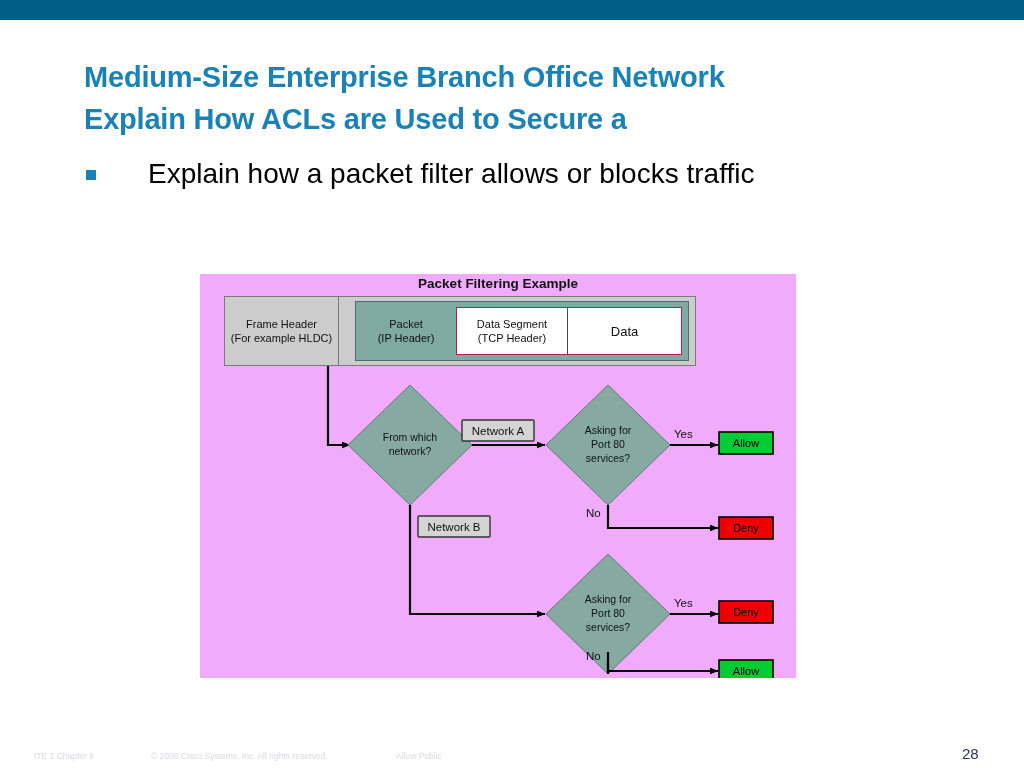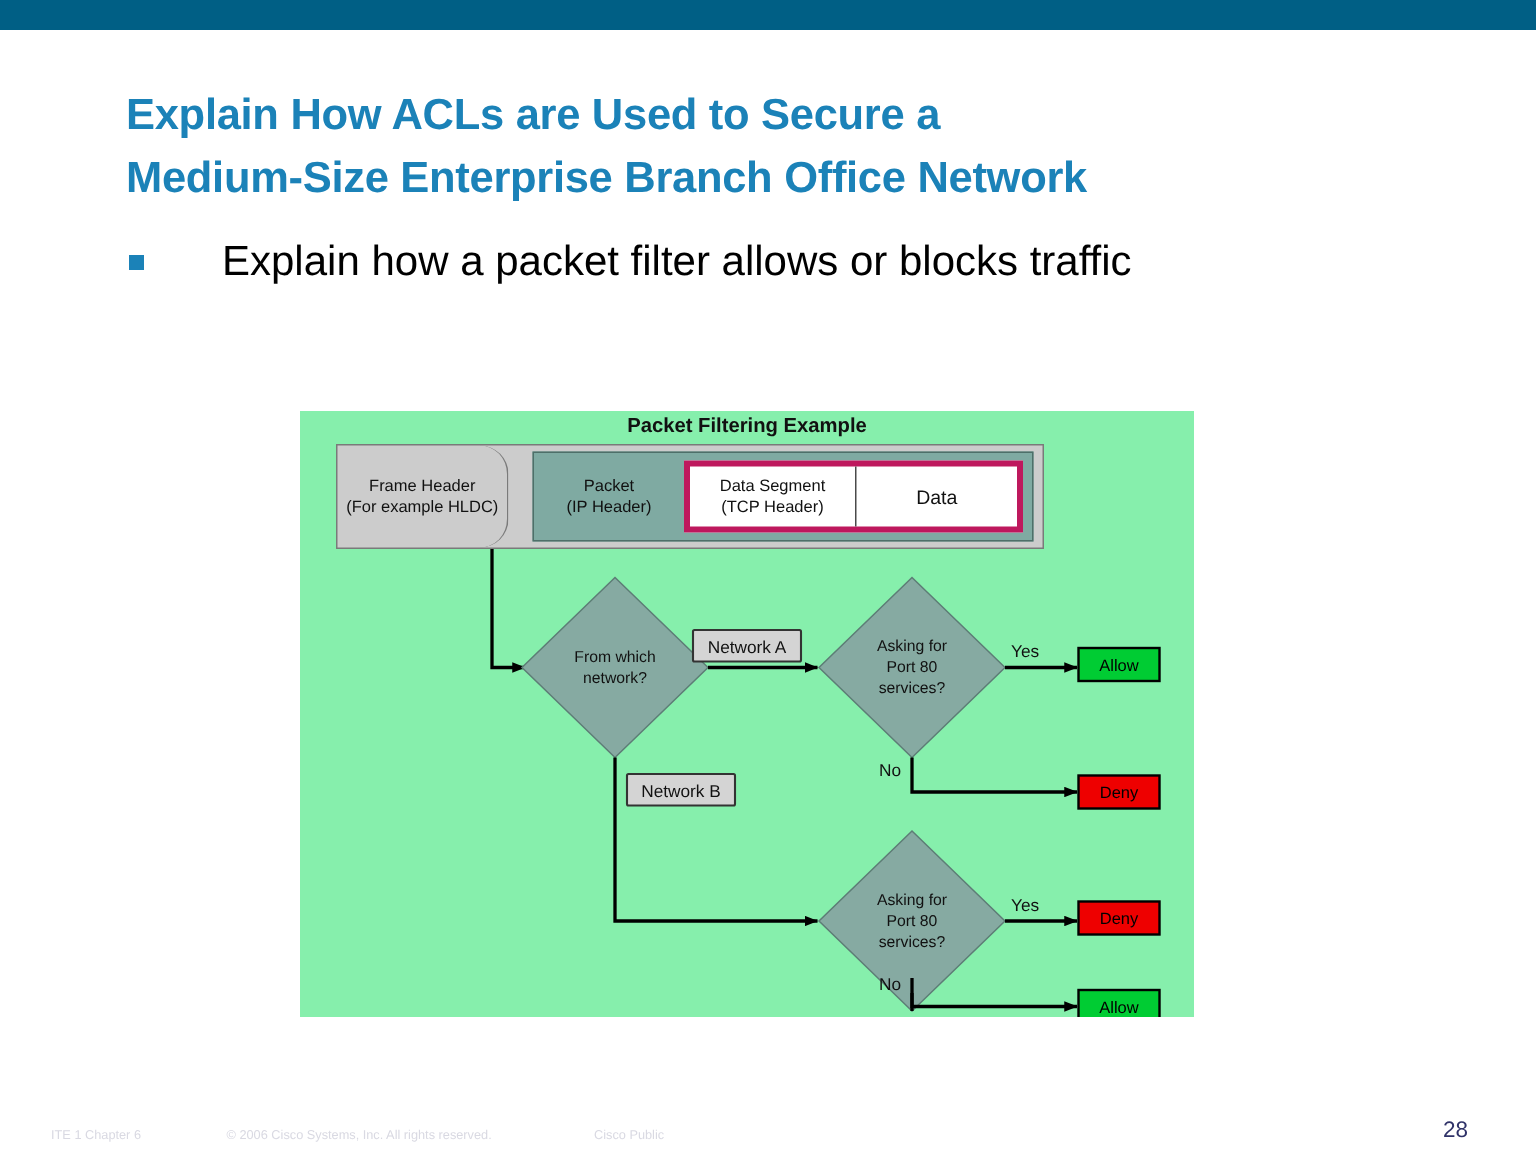--- a/index.html
+++ b/index.html
@@ -61,21 +61,21 @@
     white-space: nowrap;
   }
 
   
   #diagram-panel {
     position: absolute;
     left: 200px;
     top: 274px;
     width: 596px;
     height: 404px;
-    background: #86efac;
+    background: #f0abfc;
   }
   #diagram-title {
     position: absolute;
     left: 0; top: 2px;
     width: 596px;
     text-align: center;
     font-size: 13.5px;
     font-weight: bold;
     color: #111111;
   }
@@ -92,21 +92,20 @@
   #frame-header-label {
     position: absolute;
     left: 0; top: 0;
     width: 114px; height: 68px;
     display: flex; flex-direction: column;
     align-items: center; justify-content: center;
     font-size: 11px; color: #111; line-height: 14px;
     text-align: center;
     border-right: 1px solid #7a7a7a;
     box-sizing: border-box;
-    border-radius: 19px;
   }
   #packet-region {
     position: absolute;
     left: 130px; top: 4px;
     width: 334px; height: 60px;
     background: #7faaa2;
     border: 1px solid #4e6f69;
     box-sizing: border-box;
   }
   #packet-ip-label {
@@ -116,21 +115,21 @@
     display: flex; flex-direction: column;
     align-items: center; justify-content: center;
     font-size: 11px; color: #111; line-height: 14px;
     text-align: center;
   }
   #segment-region {
     position: absolute;
     left: 100px; top: 5px;
     width: 226px; height: 48px;
     background: #ffffff;
-    border: 4px solid #be185d;
+    border: 1px solid #be185d;
     box-sizing: border-box;
     display: flex;
   }
   #segment-tcp-label {
     width: 111px;
     display: flex; flex-direction: column;
     align-items: center; justify-content: center;
     font-size: 11px; color: #111; line-height: 14px;
     text-align: center;
     border-right: 1px solid #4a4a4a;
@@ -187,22 +186,22 @@
     font-size: 15px;
     color: #2f3268;
   }
 </style>
 </head>
 <body>
 
 <div id="top-banner"></div>
 
 <div id="slide-title">
+  <span class="t-line">Medium-Size Enterprise Branch Office Network</span>
   <span class="t-line">Explain How ACLs are Used to Secure a</span>
-  <span class="t-line">Medium-Size Enterprise Branch Office Network</span>
 </div>
 
 <div id="bullet-row">
   <span id="bullet-marker"></span>
   <span id="bullet-text">Explain how a packet filter allows or blocks traffic</span>
 </div>
 
 <div id="diagram-panel">
 
   <div id="diagram-title">Packet Filtering Example</div>
@@ -277,15 +276,15 @@
     <path class="flow-line" d="M 408 378 L 408 397 L 518 397" marker-end="url(#arrowhead)"></path>
     <text class="branch-text" x="386" y="386">No</text>
     <rect class="result-allow" x="519" y="386" width="54" height="22"></rect>
     <text class="result-text" x="546" y="401">Allow</text>
   </svg>
 </div>
 
 <div id="footer">
   <span class="footer-cell" id="footer-chapter">ITE 1 Chapter 6</span>
   <span class="footer-cell" id="footer-copyright">© 2006 Cisco Systems, Inc. All rights reserved.</span>
-  <span class="footer-cell" id="footer-public">Cisco Public</span>
+  <span class="footer-cell" id="footer-public">Allow Public</span>
 </div>
 <div id="page-number">28</div>
 
 </body></html>

